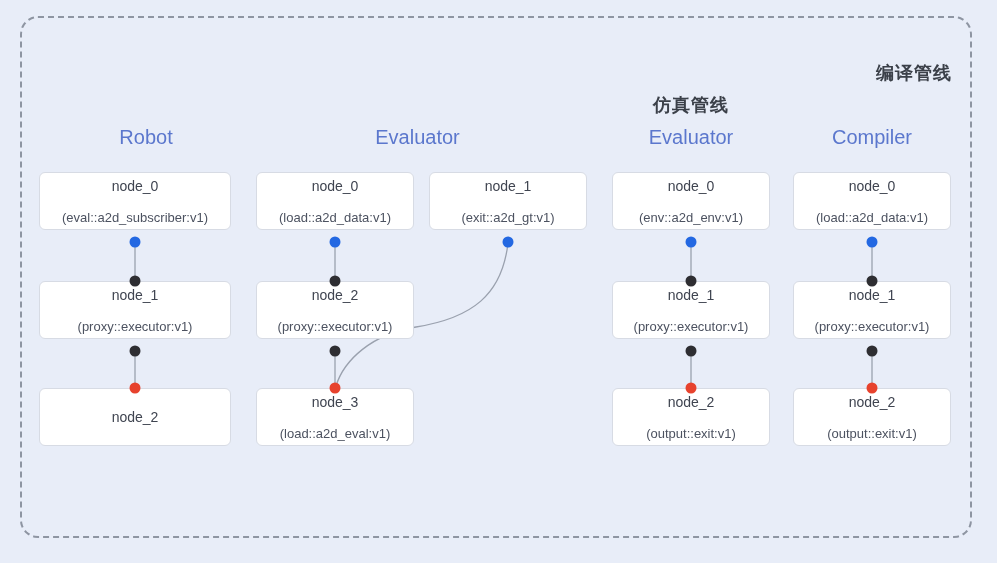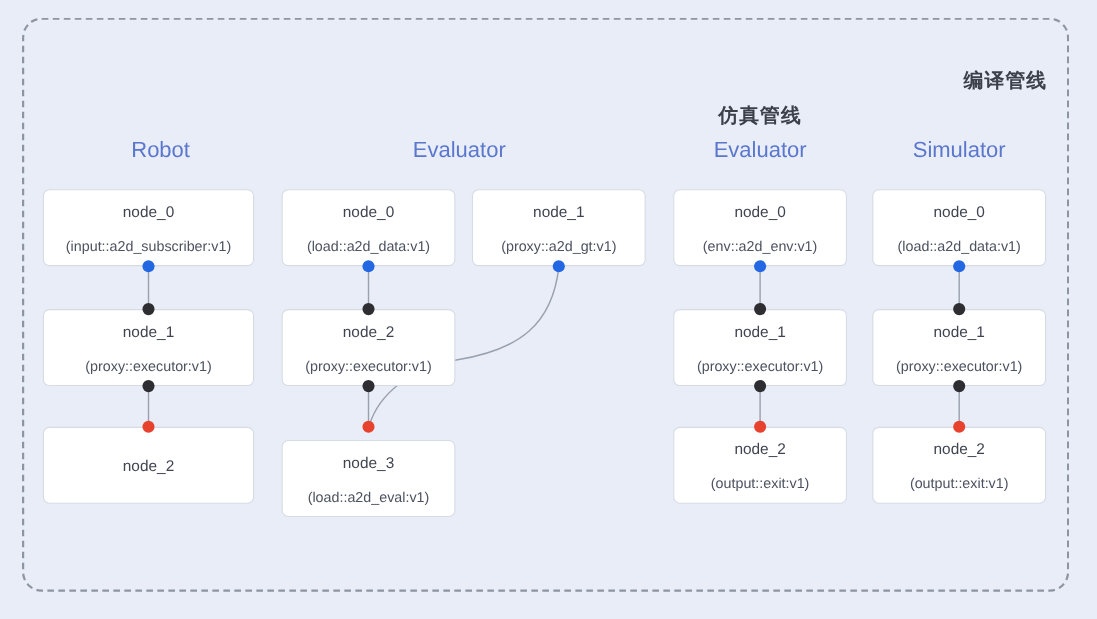--- a/index.html
+++ b/index.html
@@ -36,21 +36,21 @@
   #edges{
     position:absolute;left:0;top:0;z-index:1;
   }
   #edges line,#edges path{
     stroke:var(--edge,#9aa1ae);
     stroke-width:1.3;
     fill:none;
   }
   .node{
     position:absolute;z-index:2;
-    height:70px;
+    height:58px;
     background:var(--node-bg,#ffffff);
     border:1px solid var(--node-border,#d7dbe4);
     border-radius:6px;
     display:flex;flex-direction:column;
     align-items:center;justify-content:center;
     box-sizing:border-box;
     gap:12px;
   }
   .node-name{
     font-size:14px;color:var(--node-name,#3f4450);
@@ -77,62 +77,62 @@
   <div class="outer-border"></div>
 
   <div class="col-title-en" style="left:50px;width:192px;">Robot</div>
 
   <div class="col-title-en" style="left:252px;width:331px;">Evaluator</div>
 
   <div class="col-title-zh" style="left:612px;width:158px;margin-top:32px;">仿真管线</div>
   <div class="col-title-en" style="left:612px;width:158px;">Evaluator</div>
 
   <div class="col-title-zh" style="left:835px;width:158px;">编译管线</div>
-  <div class="col-title-en" style="left:793px;width:158px;">Simulator</div>
+  <div class="col-title-en" style="left:793px;width:158px;">Compiler</div>
 
   <svg id="edges" width="997" height="563">
     <line x1="135" y1="242" x2="135" y2="281"></line>
     <line x1="135" y1="351" x2="135" y2="388"></line>
 
     <line x1="335" y1="242" x2="335" y2="281"></line>
     <line x1="335" y1="351" x2="335" y2="388"></line>
     <path d="M508,243 C502,295 472,318 416,327 C372,334 344,360 336,386"></path>
 
     <line x1="691" y1="242" x2="691" y2="281"></line>
     <line x1="691" y1="351" x2="691" y2="388"></line>
 
     <line x1="872" y1="242" x2="872" y2="281"></line>
     <line x1="872" y1="351" x2="872" y2="388"></line>
   </svg>
 
   <div class="node" style="left:39px;top:172px;width:192px;">
     <div class="node-name">node_0</div>
-    <div class="node-type">(input::a2d_subscriber:v1)</div>
+    <div class="node-type">(eval::a2d_subscriber:v1)</div>
   </div>
   <div class="node" style="left:39px;top:281px;width:192px;">
     <div class="node-name">node_1</div>
     <div class="node-type">(proxy::executor:v1)</div>
   </div>
   <div class="node" style="left:39px;top:388px;width:192px;">
     <div class="node-name">node_2</div>
   </div>
 
   <div class="node" style="left:256px;top:172px;width:158px;">
     <div class="node-name">node_0</div>
     <div class="node-type">(load::a2d_data:v1)</div>
   </div>
   <div class="node" style="left:429px;top:172px;width:158px;">
     <div class="node-name">node_1</div>
-    <div class="node-type">(proxy::a2d_gt:v1)</div>
+    <div class="node-type">(exit::a2d_gt:v1)</div>
   </div>
   <div class="node" style="left:256px;top:281px;width:158px;">
     <div class="node-name">node_2</div>
     <div class="node-type">(proxy::executor:v1)</div>
   </div>
-  <div class="node" style="left:256px;top:388px;width:158px;margin-top:12px;">
+  <div class="node" style="left:256px;top:388px;width:158px;">
     <div class="node-name">node_3</div>
     <div class="node-type">(load::a2d_eval:v1)</div>
   </div>
 
   <div class="node" style="left:612px;top:172px;width:158px;">
     <div class="node-name">node_0</div>
     <div class="node-type">(env::a2d_env:v1)</div>
   </div>
   <div class="node" style="left:612px;top:281px;width:158px;">
     <div class="node-name">node_1</div>

